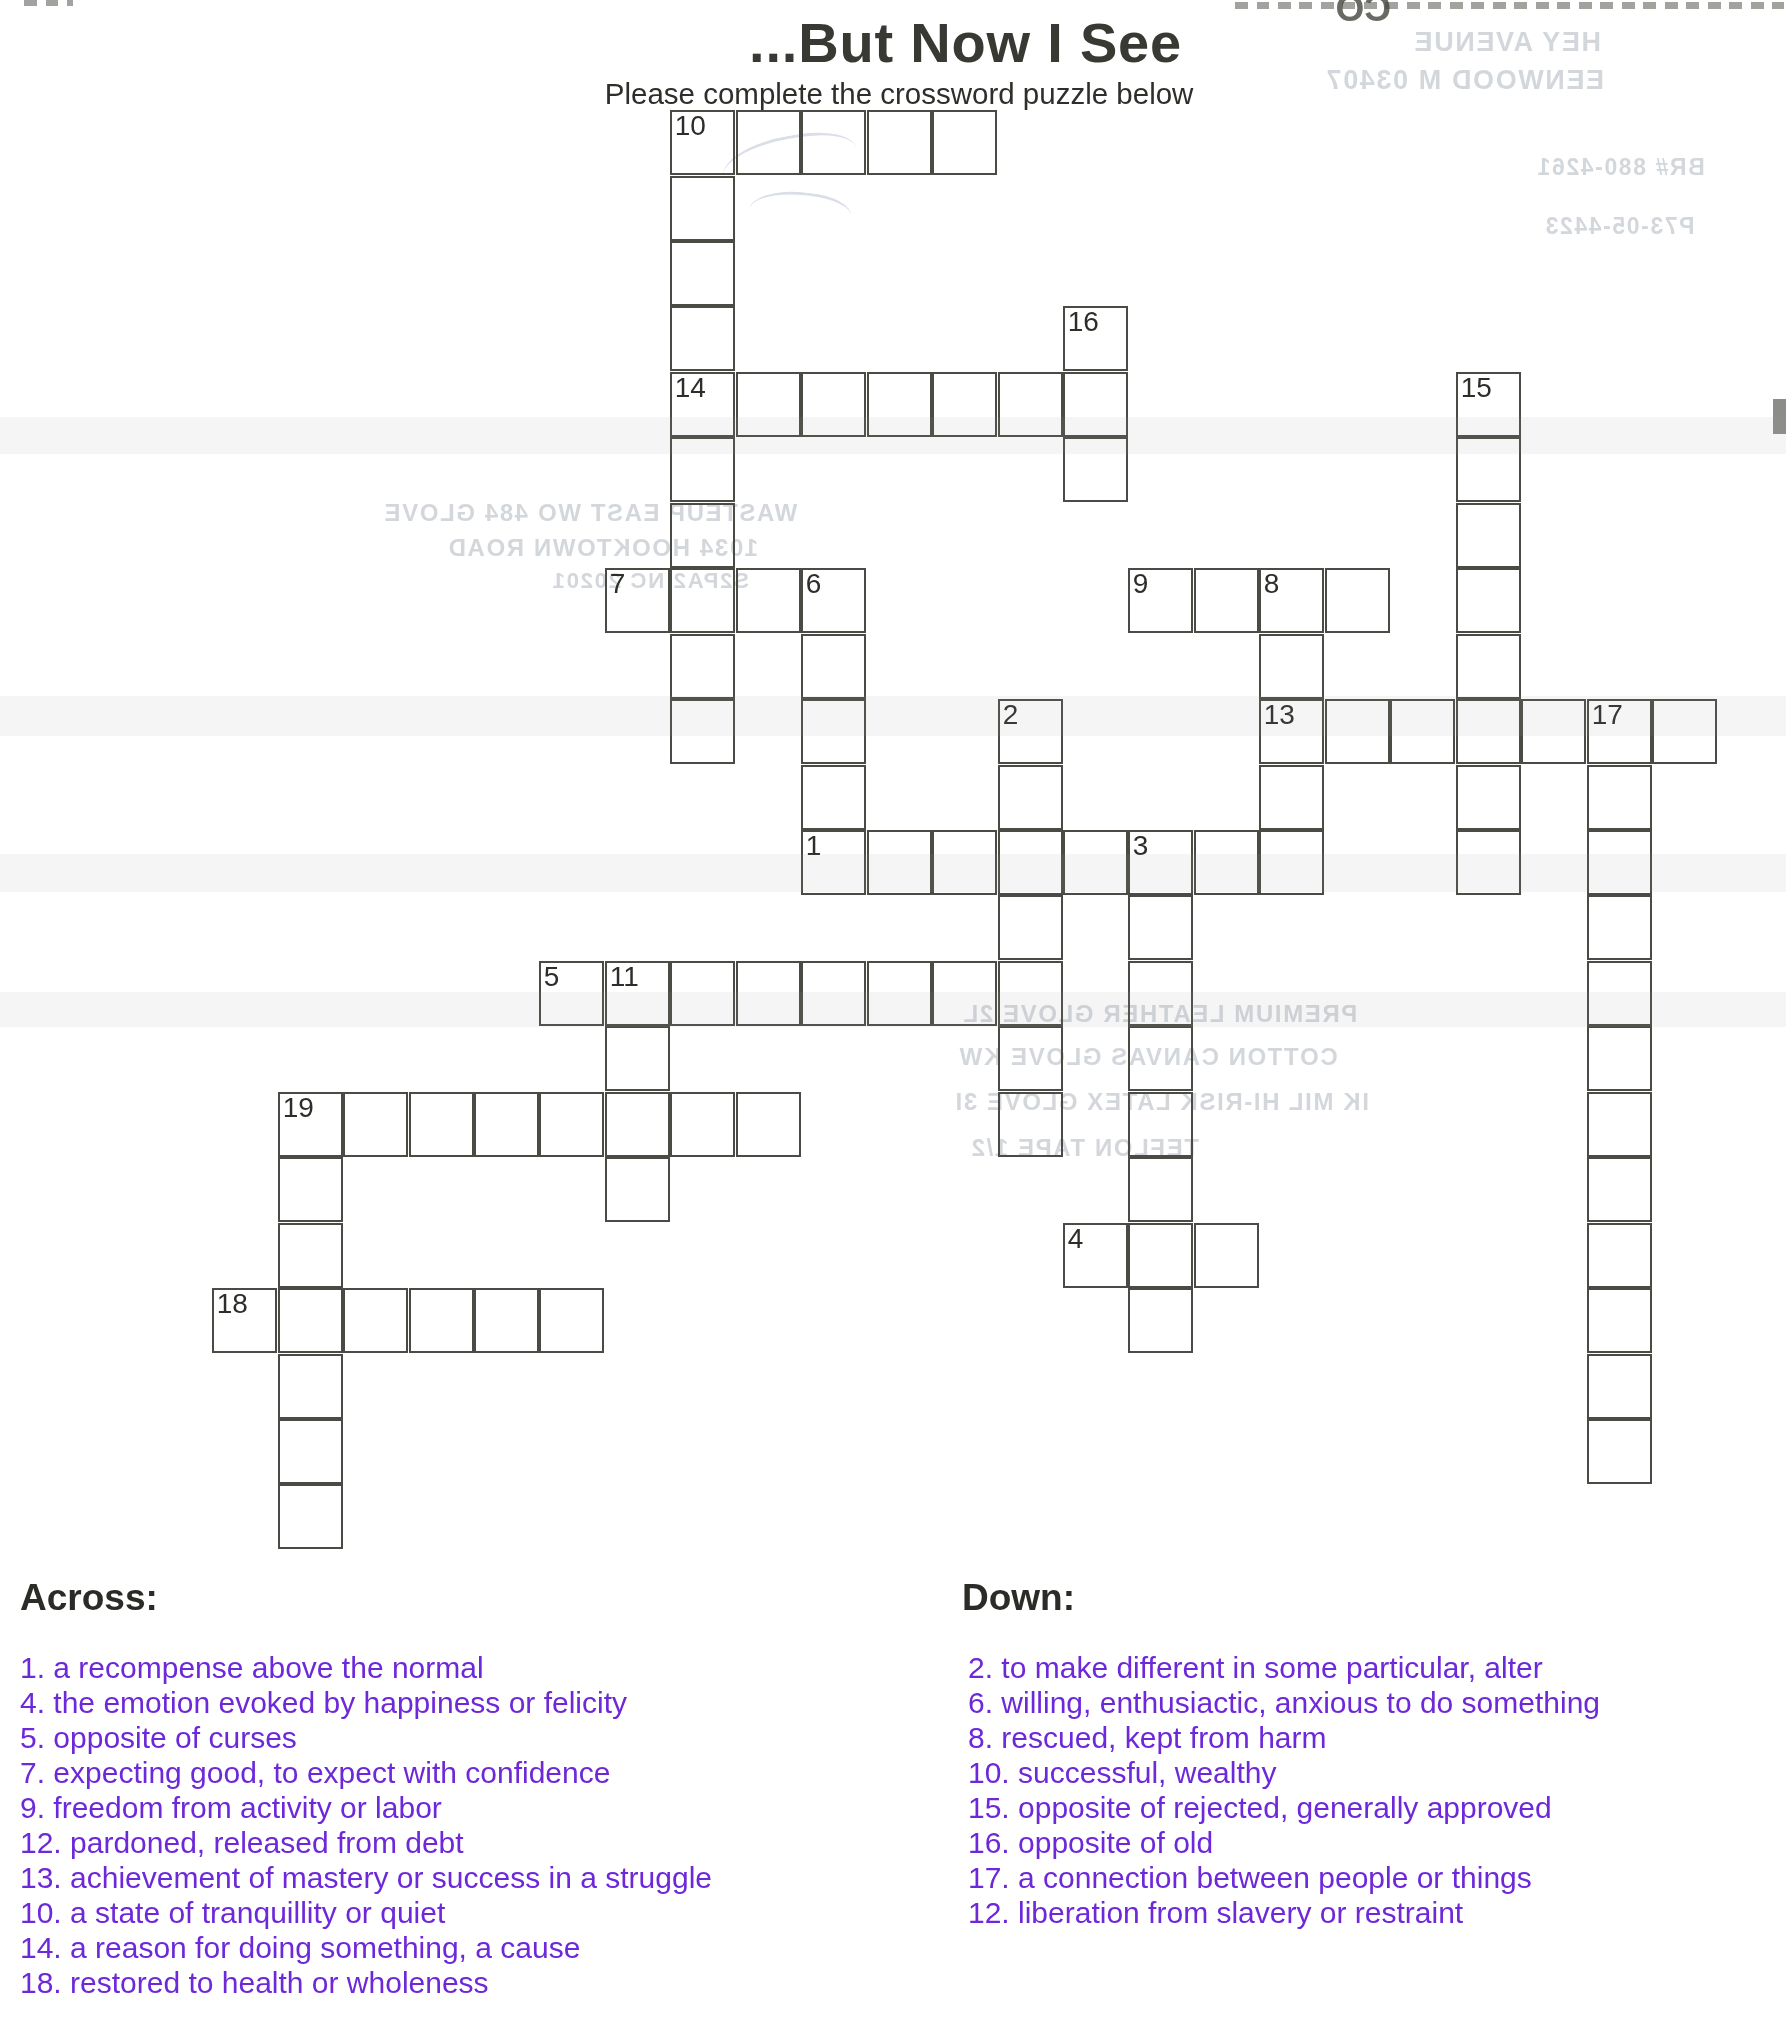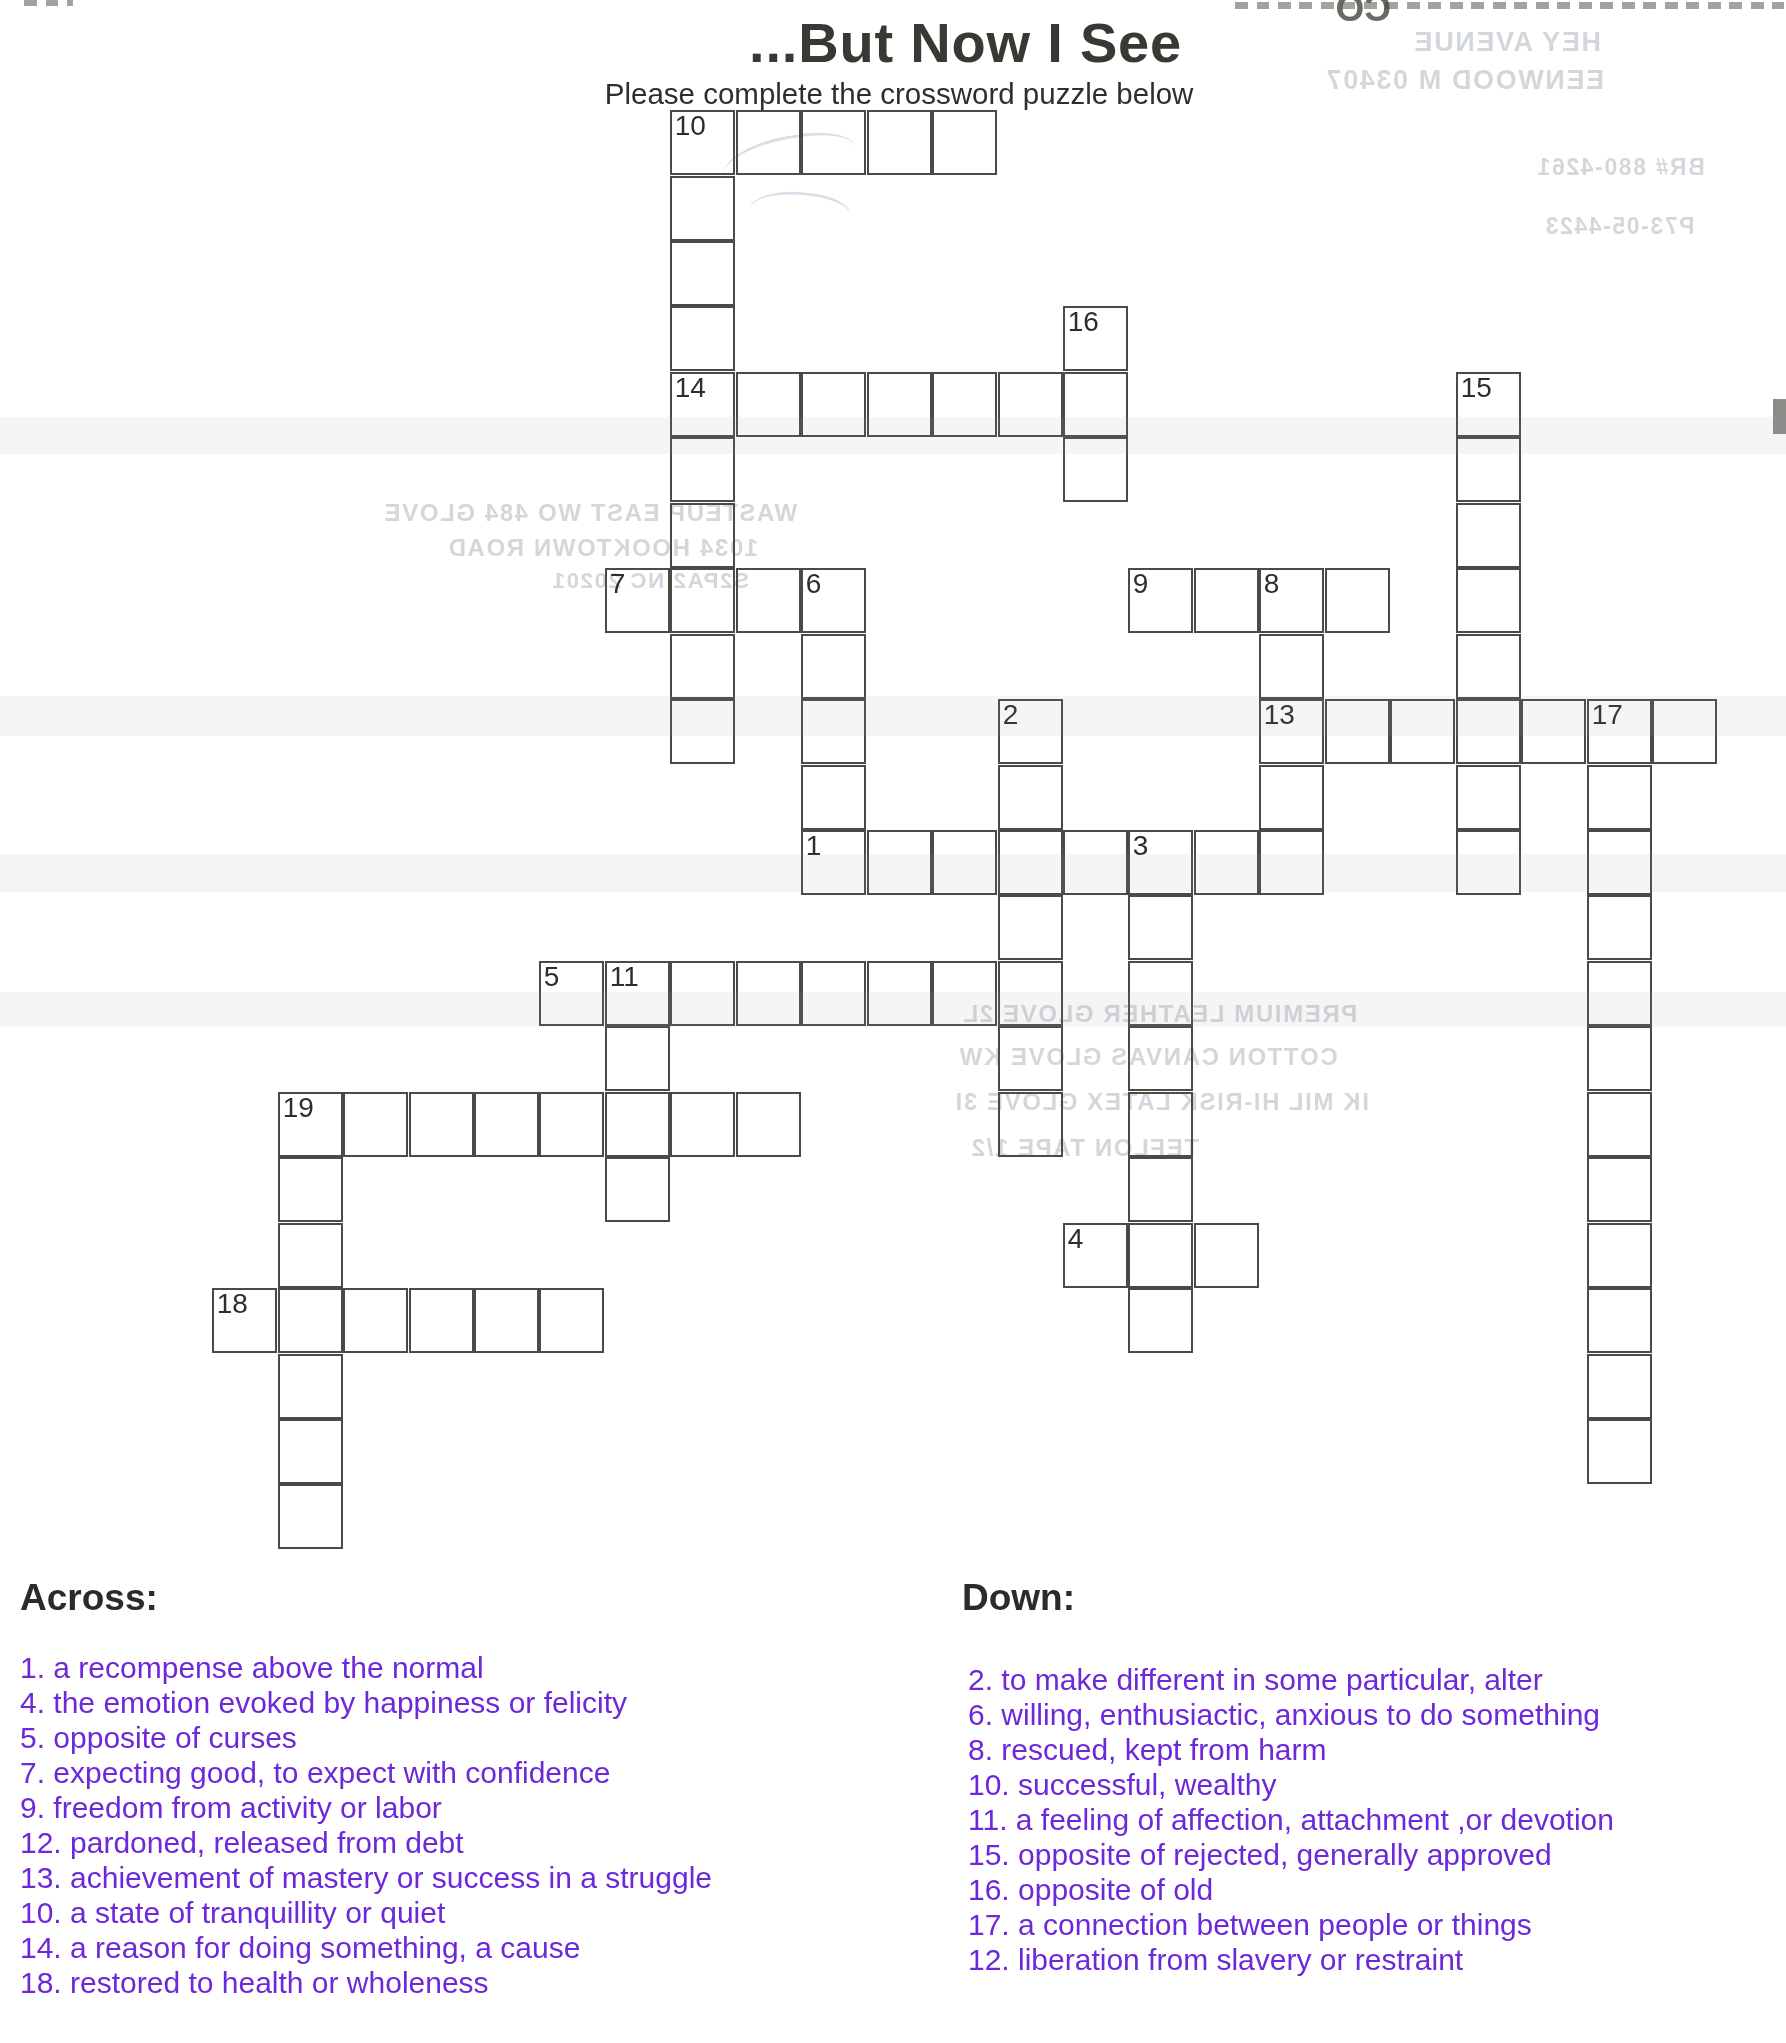--- a/index.html
+++ b/index.html
@@ -212,26 +212,25 @@
     <div class="clue-item">7. expecting good, to expect with confidence</div>
     <div class="clue-item">9. freedom from activity or labor</div>
     <div class="clue-item">12. pardoned, released from debt</div>
     <div class="clue-item">13. achievement of mastery or success in a struggle</div>
     <div class="clue-item">10. a state of tranquillity or quiet</div>
     <div class="clue-item">14. a reason for doing something, a cause</div>
     <div class="clue-item">18. restored to health or wholeness</div>
   </div>
 
 <div class="clue-header" style="left:962px;top:1577px;">Down:</div>
-<div class="clue-list" id="down-list" style="left:968px;top:1650px;margin-top:12px;">
+<div class="clue-list" id="down-list" style="left:968px;top:1650px;">
     <div class="clue-item">2. to make different in some particular, alter</div>
     <div class="clue-item">6. willing, enthusiactic, anxious to do something</div>
     <div class="clue-item">8. rescued, kept from harm</div>
     <div class="clue-item">10. successful, wealthy</div>
-    <div class="clue-item">11. a feeling of affection, attachment ,or devotion</div>
     <div class="clue-item">15. opposite of rejected, generally approved</div>
     <div class="clue-item">16. opposite of old</div>
     <div class="clue-item">17. a connection between people or things</div>
     <div class="clue-item">12. liberation from slavery or restraint</div>
   </div>
 
 <div id="artifacts">
     <div class="ghost" style="left: 1413px; top: 29px; font-size: 27px;">HEY AVENUE</div>
     <div class="ghost" style="left: 1325px; top: 67px; font-size: 27px;">EENWOOD M   03407</div>
     <div class="ghost" style="left: 1536px; top: 156px; font-size: 23px;">BR# 880-4261</div>

